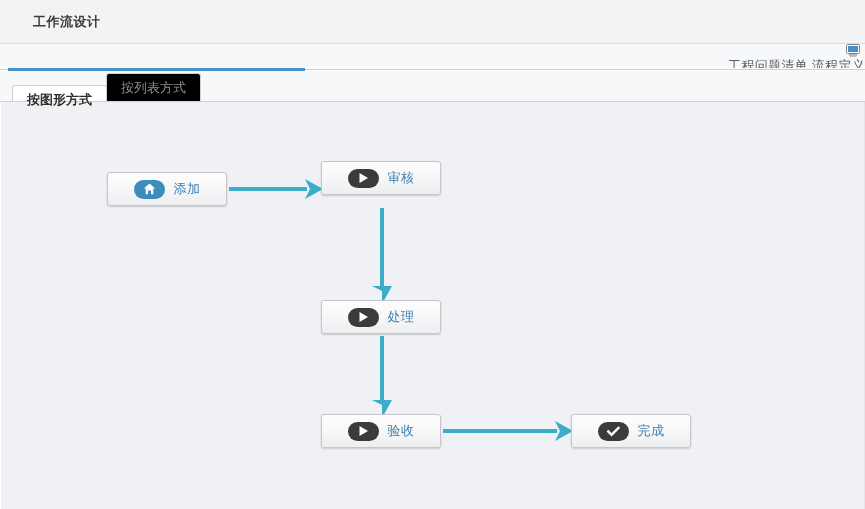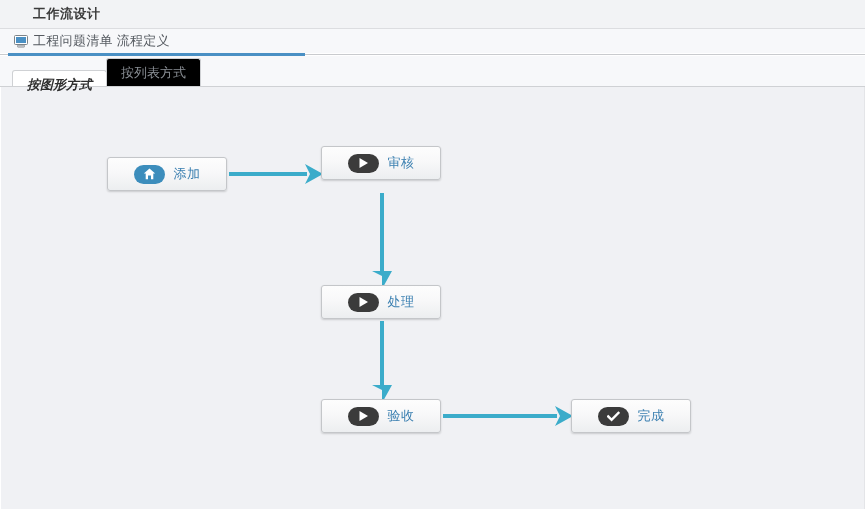--- a/index.html
+++ b/index.html
@@ -10,44 +10,45 @@
     width: 865px;
     height: 509px;
     overflow: hidden;
     background: #ffffff;
     font-family: "Liberation Sans", "DejaVu Sans", sans-serif;
     -webkit-font-smoothing: antialiased;
   }
 
   
   .titlebar {
-    height: 29px;
+    height: 44px;
     background: #f2f3f5;
     border-bottom: 1px solid #dcdde0;
     display: flex;
     align-items: center;
     box-sizing: border-box;
   }
   .titlebar-text {
     margin-left: 33px;
     font-size: 13px;
     font-weight: bold;
     color: #3b3b3b;
     letter-spacing: 0.5px;
   }
 
   
   .breadcrumb-row {
     height: 24px;
     background: #f7f8fa;
     display: flex;
-    align-items: center;
-    padding-left: 14px;
-    box-sizing: border-box;
-    position: relative;
+    align-items: flex-end;
+    padding-left: 20px;
+    box-sizing: border-box;
+    position: relative;
+    flex-direction: column;
   }
   .monitor-icon {
     width: 14px;
     height: 13px;
     flex: 0 0 auto;
     margin-right: 5px;
     display: block;
   }
   .breadcrumb-text {
     font-size: 13px;
@@ -99,21 +100,20 @@
     cursor: pointer;
     position: relative;
   }
   .tab.active {
     background: #ffffff;
     color: #2f2f2f;
     font-weight: bold;
     z-index: 2;
     height: 16px;
     line-height: 28px;
-    font-style: italic;
   }
   .tab.inactive {
     background: #000000;
     color: #8b9096;
     z-index: 1;
   }
 
   
   .canvas {
     position: relative;

